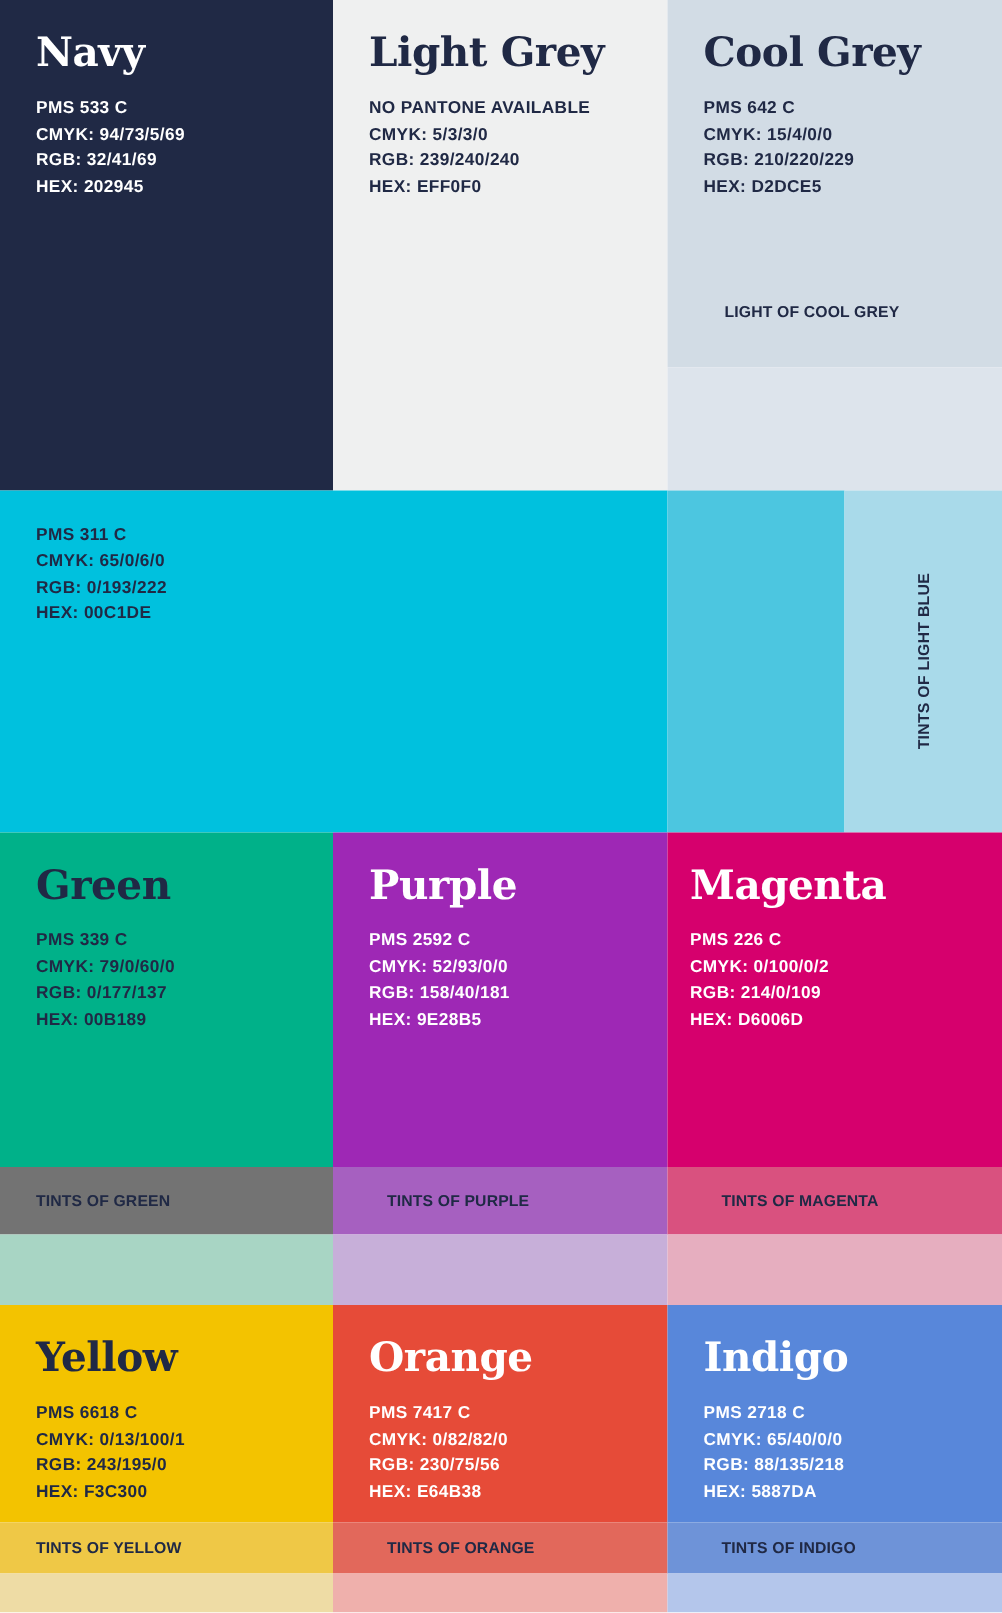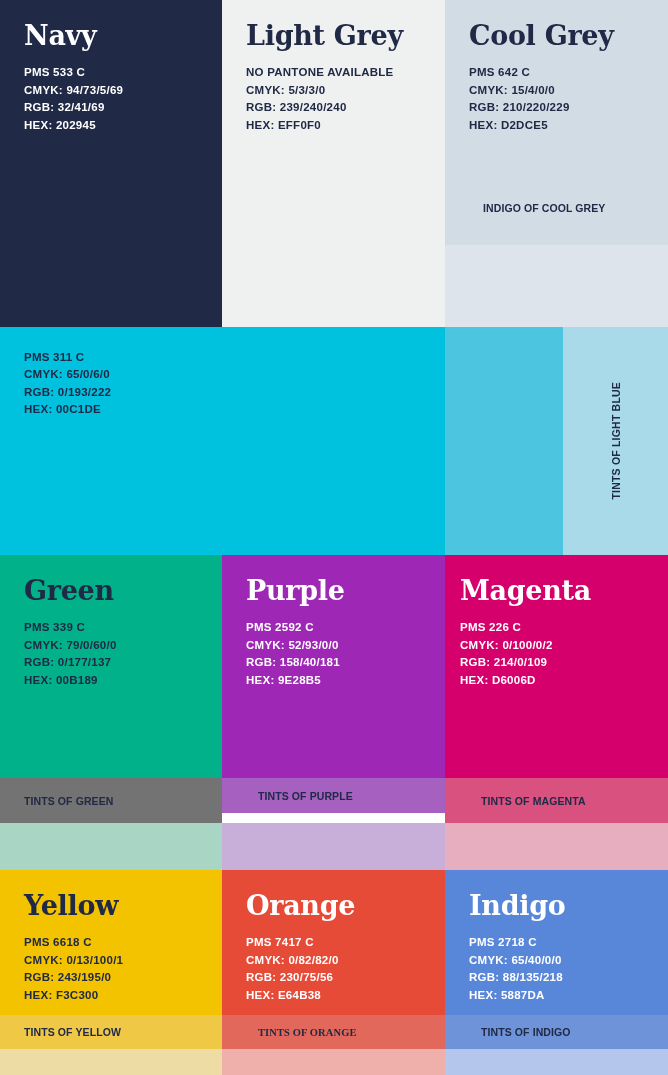--- a/index.html
+++ b/index.html
@@ -83,21 +83,21 @@
     <div class="sw-name dark-txt">Cool Grey</div>
     <div class="sw-specs dark-txt">
       <div>PMS 642  C</div>
       <div>CMYK: 15/4/0/0</div>
       <div>RGB: 210/220/229</div>
       <div>HEX: D2DCE5</div>
     </div>
   </div>
 
   <div class="blk tint-band" style="left:445px;top:170px;width:223px;height:75px;background:#D2DCE5;">
-    <div class="tint-label inset2 dark-txt">INDIGO OF COOL GREY</div>
+    <div class="tint-label inset2 dark-txt">LIGHT OF COOL GREY</div>
   </div>
 
   <div class="blk" style="left:445px;top:245px;width:223px;height:82px;background:#DDE4EC;"></div>
 
   <div class="blk swatch" style="left:0;top:327px;width:445px;height:228px;background:#00C1DE;">
     <div class="sw-specs dark-txt">
       <div>PMS 311  C</div>
       <div>CMYK: 65/0/6/0</div>
       <div>RGB: 0/193/222</div>
       <div>HEX: 00C1DE</div>
@@ -125,21 +125,21 @@
 
   <div class="blk swatch" style="left:222px;top:555px;width:223px;height:223px;background:#9E28B5;">
     <div class="sw-name light-txt">Purple</div>
     <div class="sw-specs light-txt">
       <div>PMS 2592  C</div>
       <div>CMYK: 52/93/0/0</div>
       <div>RGB: 158/40/181</div>
       <div>HEX: 9E28B5</div>
     </div>
   </div>
-  <div class="blk tint-band" style="left:222px;top:778px;width:223px;height:35px;background:#A660C0;">
+  <div class="blk tint-band" style="left:222px;top:778px;width:223px;height:45px;background:#A660C0;">
     <div class="tint-label inset dark-txt">TINTS OF PURPLE</div>
   </div>
   <div class="blk" style="left:222px;top:823px;width:223px;height:47px;background:#C7AFD9;"></div>
 
   <div class="blk swatch" style="left:445px;top:555px;width:223px;height:223px;background:#D6006D;padding-left:15px;">
     <div class="sw-name light-txt">Magenta</div>
     <div class="sw-specs light-txt">
       <div>PMS 226  C</div>
       <div>CMYK: 0/100/0/2</div>
       <div>RGB: 214/0/109</div>
@@ -167,21 +167,21 @@
 
   <div class="blk swatch" style="left:222px;top:870px;width:223px;height:145px;background:#E64B38;">
     <div class="sw-name light-txt">Orange</div>
     <div class="sw-specs light-txt">
       <div>PMS 7417  C</div>
       <div>CMYK: 0/82/82/0</div>
       <div>RGB: 230/75/56</div>
       <div>HEX: E64B38</div>
     </div>
   </div>
-  <div class="blk tint-band" style="left:222px;top:1015px;width:223px;height:34px;background:#E2685B;font-family:Liberation Serif, serif;">
+  <div class="blk tint-band" style="left:222px;top:1015px;width:223px;height:34px;background:#E2685B;">
     <div class="tint-label inset dark-txt">TINTS OF ORANGE</div>
   </div>
   <div class="blk" style="left:222px;top:1049px;width:223px;height:26px;background:#EFB0AC;"></div>
 
   <div class="blk swatch" style="left:445px;top:870px;width:223px;height:145px;background:#5887DA;">
     <div class="sw-name light-txt">Indigo</div>
     <div class="sw-specs light-txt">
       <div>PMS 2718  C</div>
       <div>CMYK: 65/40/0/0</div>
       <div>RGB: 88/135/218</div>

